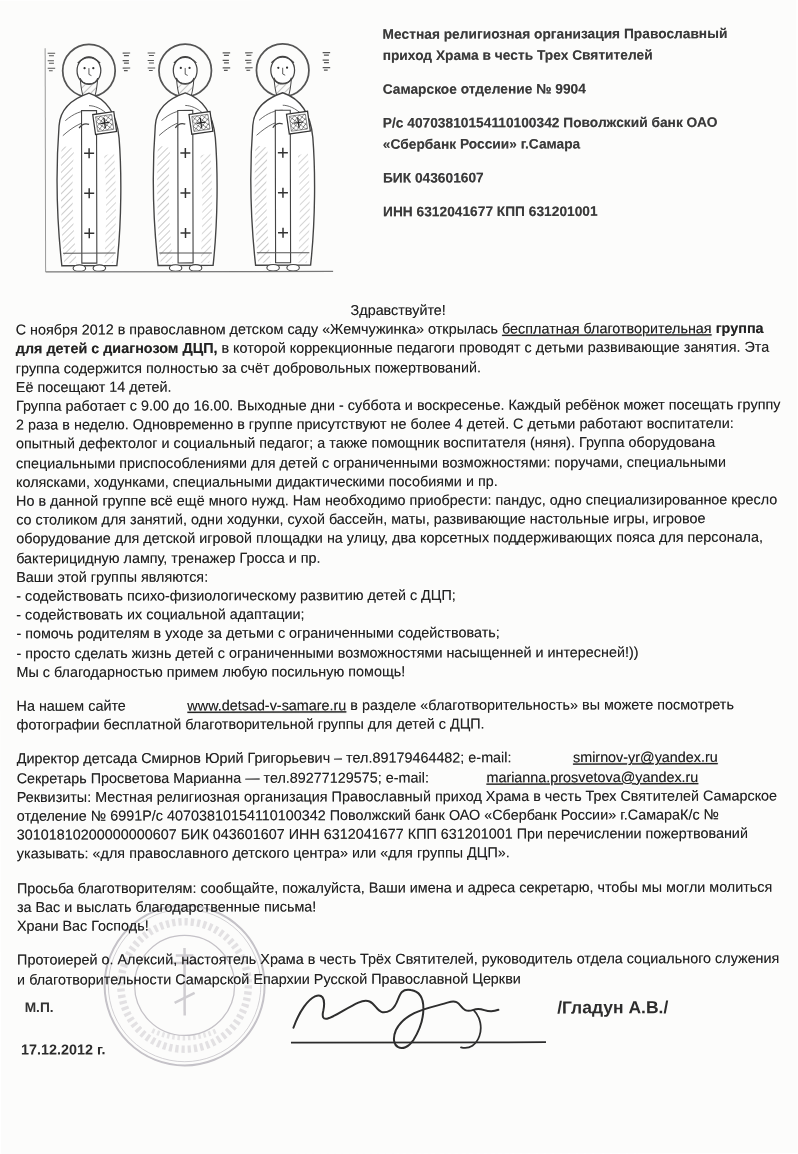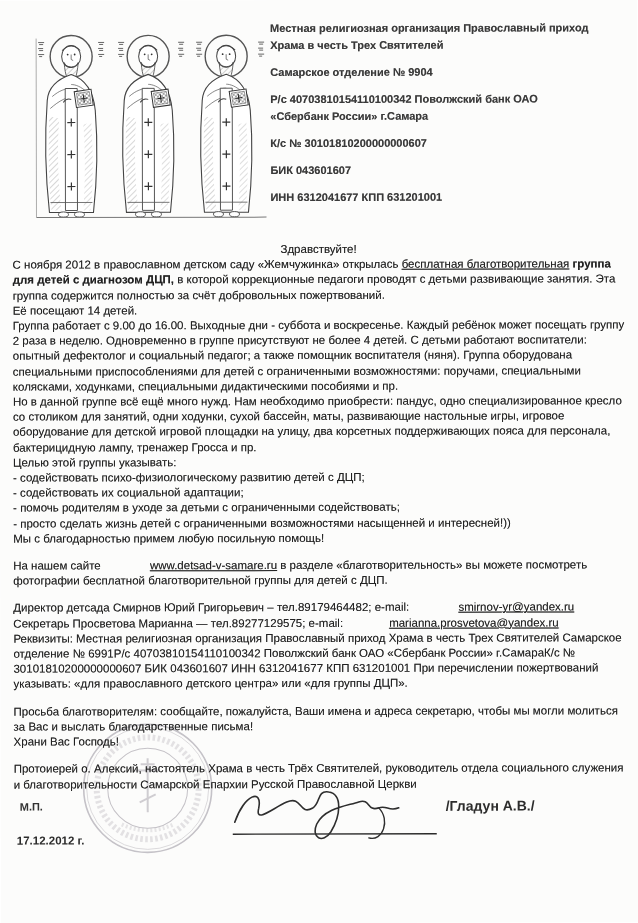--- a/index.html
+++ b/index.html
@@ -12,21 +12,21 @@
     position:relative;width:638px;height:923px;
     background:#fcfcfb;
     box-sizing:border-box;
     padding:14px 13px 0 13px;
     transform:rotate(-0.12deg);
   }
   
   .top-row{display:flex;align-items:flex-start;}
   .saints-image{width:238px;height:216px;margin-left:20px;flex:0 0 auto;}
   .letterhead{
-    width:322px;padding-top:6px;
+    width:322px;margin-left:36px;padding-top:6px;
     font-weight:bold;font-size:11px;line-height:17px;color:#3a3a3a;
     text-shadow:0 0 .5px rgba(60,60,60,.55);
   }
   .letterhead .hline{margin:0 0 10px 0;}
   
   .letter-body{
     margin-top:12px;width:612px;
     font-size:11.5px;line-height:15.2px;color:#222;
     text-shadow:0 0 .45px rgba(40,40,40,.5);
   }
@@ -120,33 +120,32 @@
 
         <line x1="4" y1="203" x2="234" y2="203" stroke="#777" stroke-width="1"></line>
         <line x1="4" y1="24" x2="4" y2="203" stroke="#999" stroke-width="0.8"></line>
       </svg>
     </div>
 
     <div class="letterhead">
         <p class="hline">Местная религиозная организация Православный приход Храма в честь Трех Святителей</p>
         <p class="hline">Самарское отделение № 9904</p>
         <p class="hline">Р/с 40703810154110100342 Поволжский банк ОАО «Сбербанк России» г.Самара</p>
-        <p class="hline">К/с № 30101810200000000607</p>
         <p class="hline">БИК 043601607</p>
         <p class="hline">ИНН 6312041677  КПП 631201001</p>
       </div>
   </div>
 
   <div class="letter-body">
       <div class="line center"><span>Здравствуйте!</span></div>
       <div class="line"><span>С ноября 2012 в православном детском саду «Жемчужинка» открылась </span><span class="bu">бесплатная благотворительная</span><span class="b"> группа для детей с диагнозом ДЦП,</span><span> в которой коррекционные педагоги проводят с детьми развивающие занятия. Эта группа содержится полностью за счёт добровольных пожертвований.</span></div>
       <div class="line"><span>Её посещают 14 детей.</span></div>
       <div class="line"><span>Группа работает с 9.00 до 16.00. Выходные дни - суббота и воскресенье. Каждый ребёнок может посещать группу 2 раза в неделю. Одновременно в группе присутствуют не более 4 детей. С детьми работают воспитатели: опытный дефектолог и социальный педагог; а также помощник воспитателя (няня). Группа оборудована специальными приспособлениями для детей с ограниченными возможностями: поручами, специальными колясками, ходунками, специальными дидактическими пособиями и пр.</span></div>
       <div class="line"><span>Но в данной группе всё ещё много нужд. Нам необходимо приобрести: пандус, одно специализированное кресло со столиком для занятий, одни ходунки, сухой бассейн, маты, развивающие настольные игры, игровое оборудование для детской игровой площадки на улицу, два корсетных поддерживающих пояса для персонала, бактерицидную лампу, тренажер Гросса и пр.</span></div>
-      <div class="line"><span>Целью этой группы указывать:</span></div>
+      <div class="line"><span>Ваши этой группы являются:</span></div>
       <div class="line"><span>- содействовать психо-физиологическому развитию детей с ДЦП;</span></div>
       <div class="line"><span>- содействовать их социальной адаптации;</span></div>
       <div class="line"><span>- помочь родителям в уходе за детьми с ограниченными содействовать;</span></div>
       <div class="line"><span>- просто сделать жизнь детей с ограниченными возможностями насыщенней и интересней!))</span></div>
       <div class="line"><span>Мы с благодарностью примем любую посильную помощь!</span></div>
       <div class="line gap"><span>На нашем сайте </span><span class="u">www.detsad-v-samare.ru</span><span> в разделе «благотворительность» вы можете посмотреть фотографии бесплатной благотворительной группы для детей с ДЦП.</span></div>
       <div class="line gap"><span>Директор детсада Смирнов Юрий Григорьевич – тел.89179464482; e-mail: </span><span class="u">smirnov-yr@yandex.ru</span></div>
       <div class="line"><span>Секретарь Просветова Марианна — тел.89277129575; e-mail:</span><span class="u">marianna.prosvetova@yandex.ru</span></div>
       <div class="line"><span>Реквизиты: Местная религиозная организация Православный приход Храма в честь Трех Святителей Самарское отделение № 6991Р/с 40703810154110100342 Поволжский банк ОАО «Сбербанк России» г.СамараК/с № 30101810200000000607 БИК 043601607 ИНН 6312041677 КПП 631201001 При перечислении пожертвований указывать: «для православного детского центра» или «для группы ДЦП».</span></div>
       <div class="line gap"><span>Просьба благотворителям: сообщайте, пожалуйста, Ваши имена и адреса секретарю, чтобы мы могли молиться за Вас и выслать благодарственные письма!</span></div>

